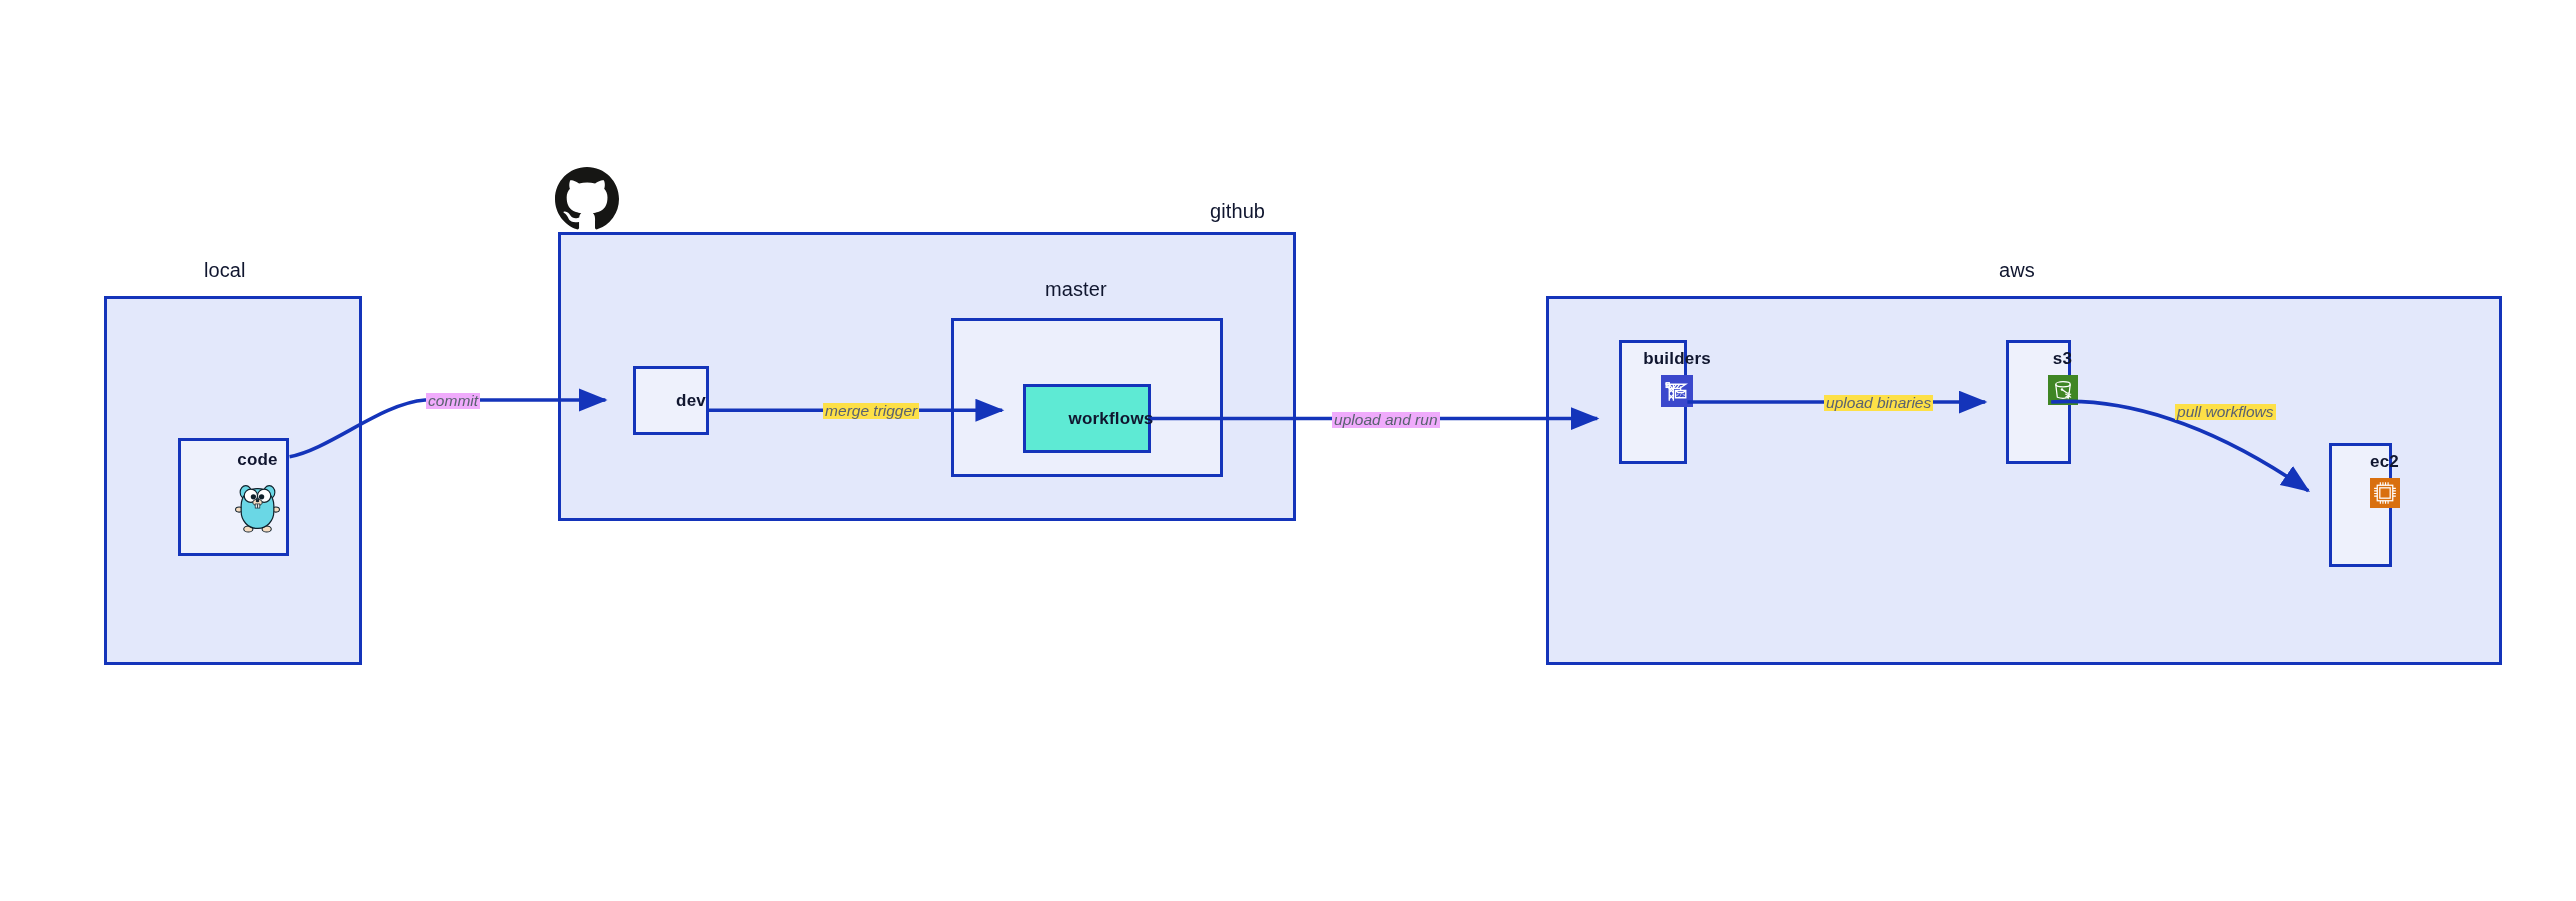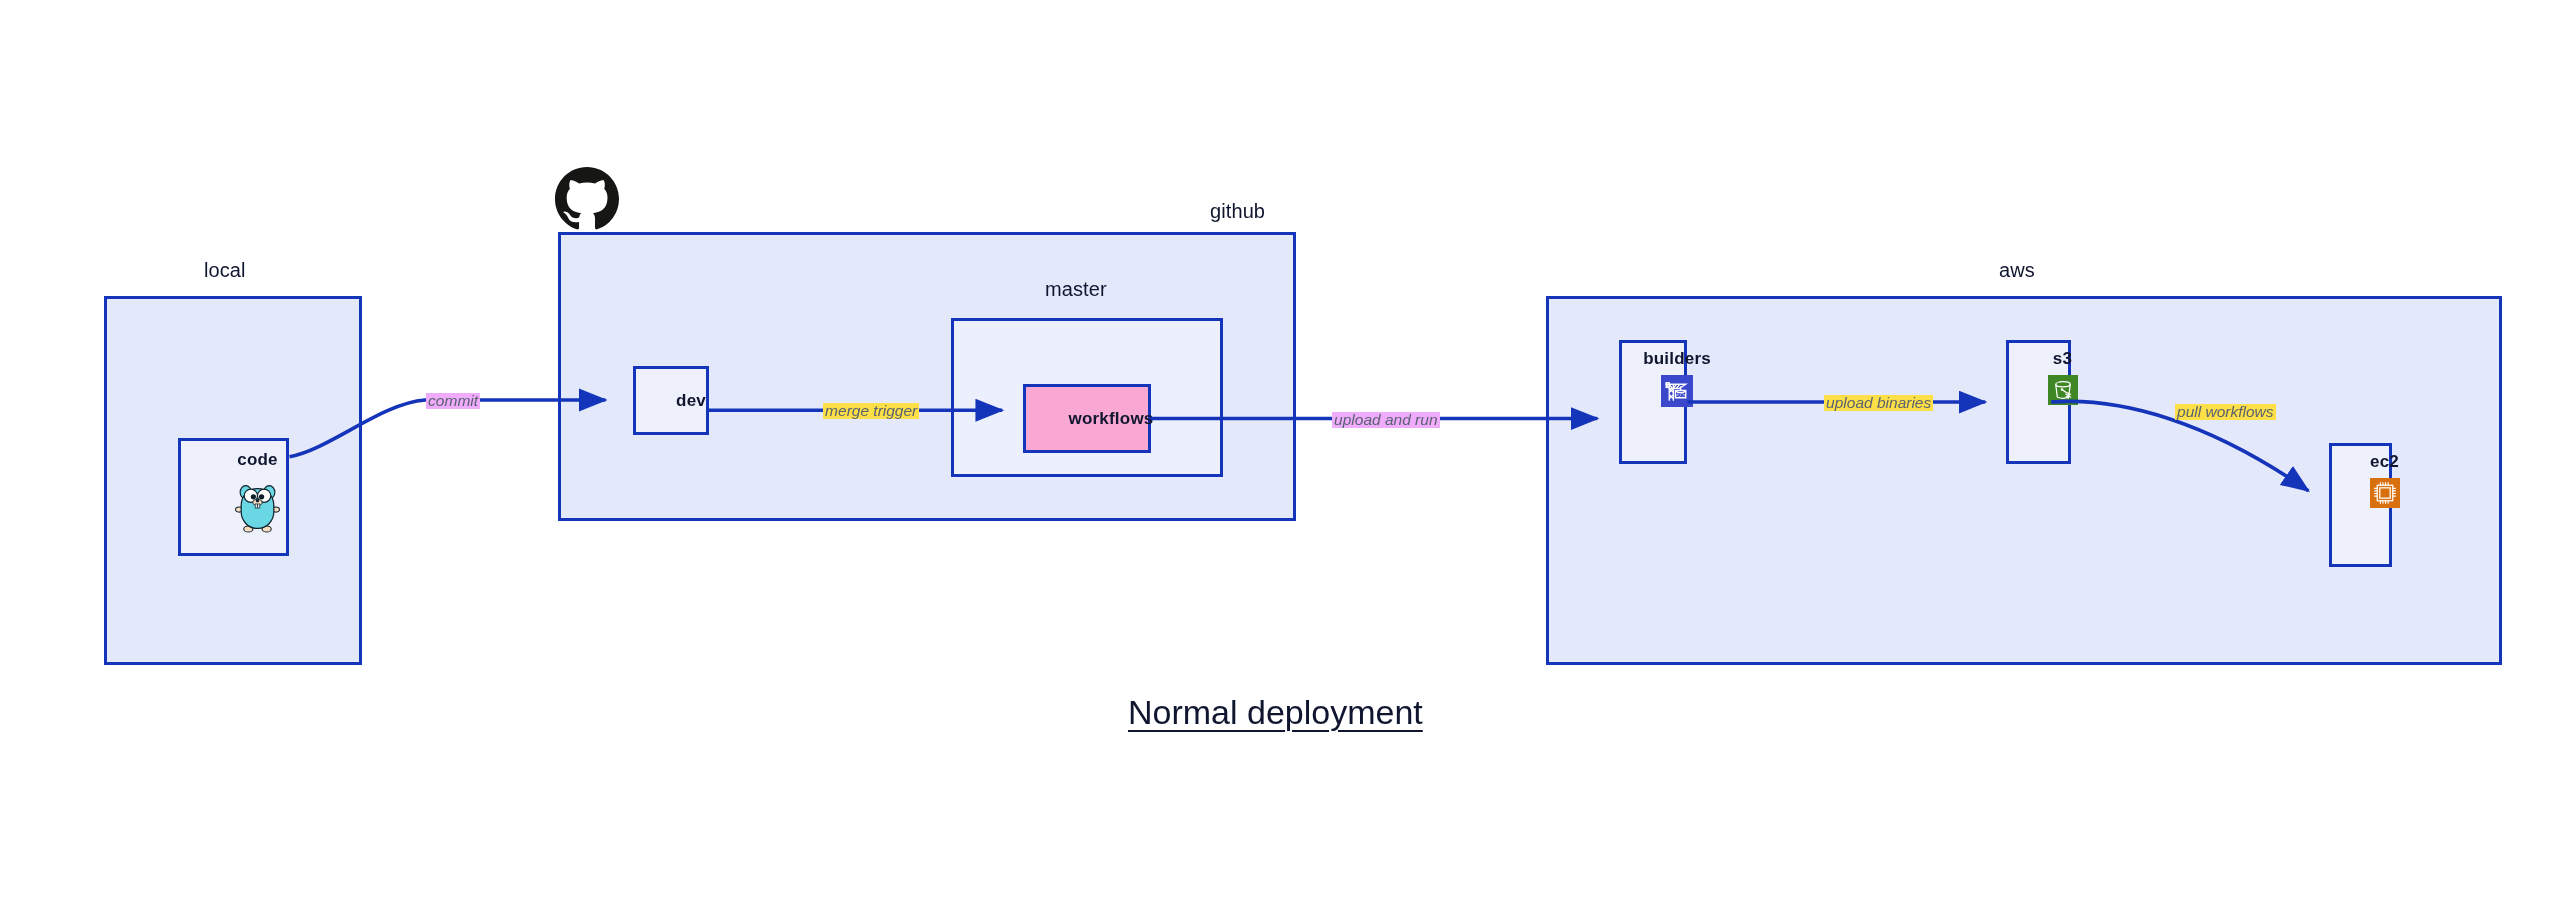--- a/index.html
+++ b/index.html
@@ -92,21 +92,21 @@
   </div>
 
   <div class="node" style="left:633px;top:366px;width:76px;height:69px;justify-content:center;align-items:flex-end;">
     <div class="node-title">dev</div>
   </div>
 
   <div class="subgroup" style="left:951px;top:318px;width:272px;height:159px;"></div>
   <div class="group-label" style="left:1045px;top:279px;">master</div>
 
   <div class="node" style="left:1023px;top:384px;width:128px;height:69px;justify-content:center;
-              background:#f9a8d4;">
+              background:#5eead4;">
     <div class="node-title">workflows</div>
   </div>
 
   <div class="group" style="left:1546px;top:296px;width:956px;height:369px;"></div>
   <div class="group-label" style="left:1999px;top:260px;">aws</div>
 
   <div class="node" style="left:1619px;top:340px;width:68px;height:124px;padding-top:6.2px;">
     <div class="node-title">builders</div>
     <div class="node-icon" style="margin-top:6.2px;">
       <svg width="32" height="32" viewBox="0 0 62 62">
@@ -189,16 +189,15 @@
   <div class="edge-label" style="left:426px;top:393px;">commit</div>
 
   <div class="edge-label on-group" style="left:823px;top:403px;">merge trigger</div>
 
   <div class="edge-label" style="left:1332px;top:412px;">upload and run</div>
 
   <div class="edge-label on-group" style="left:1824px;top:395px;">upload binaries</div>
 
   <div class="edge-label on-group" style="left:2175px;top:404px;">pull workflows</div>
 
-  <div id="caption" style="left:1128px;top:693px;">Normal deployment</div>
 
 </div>
 
 
 </body></html>

